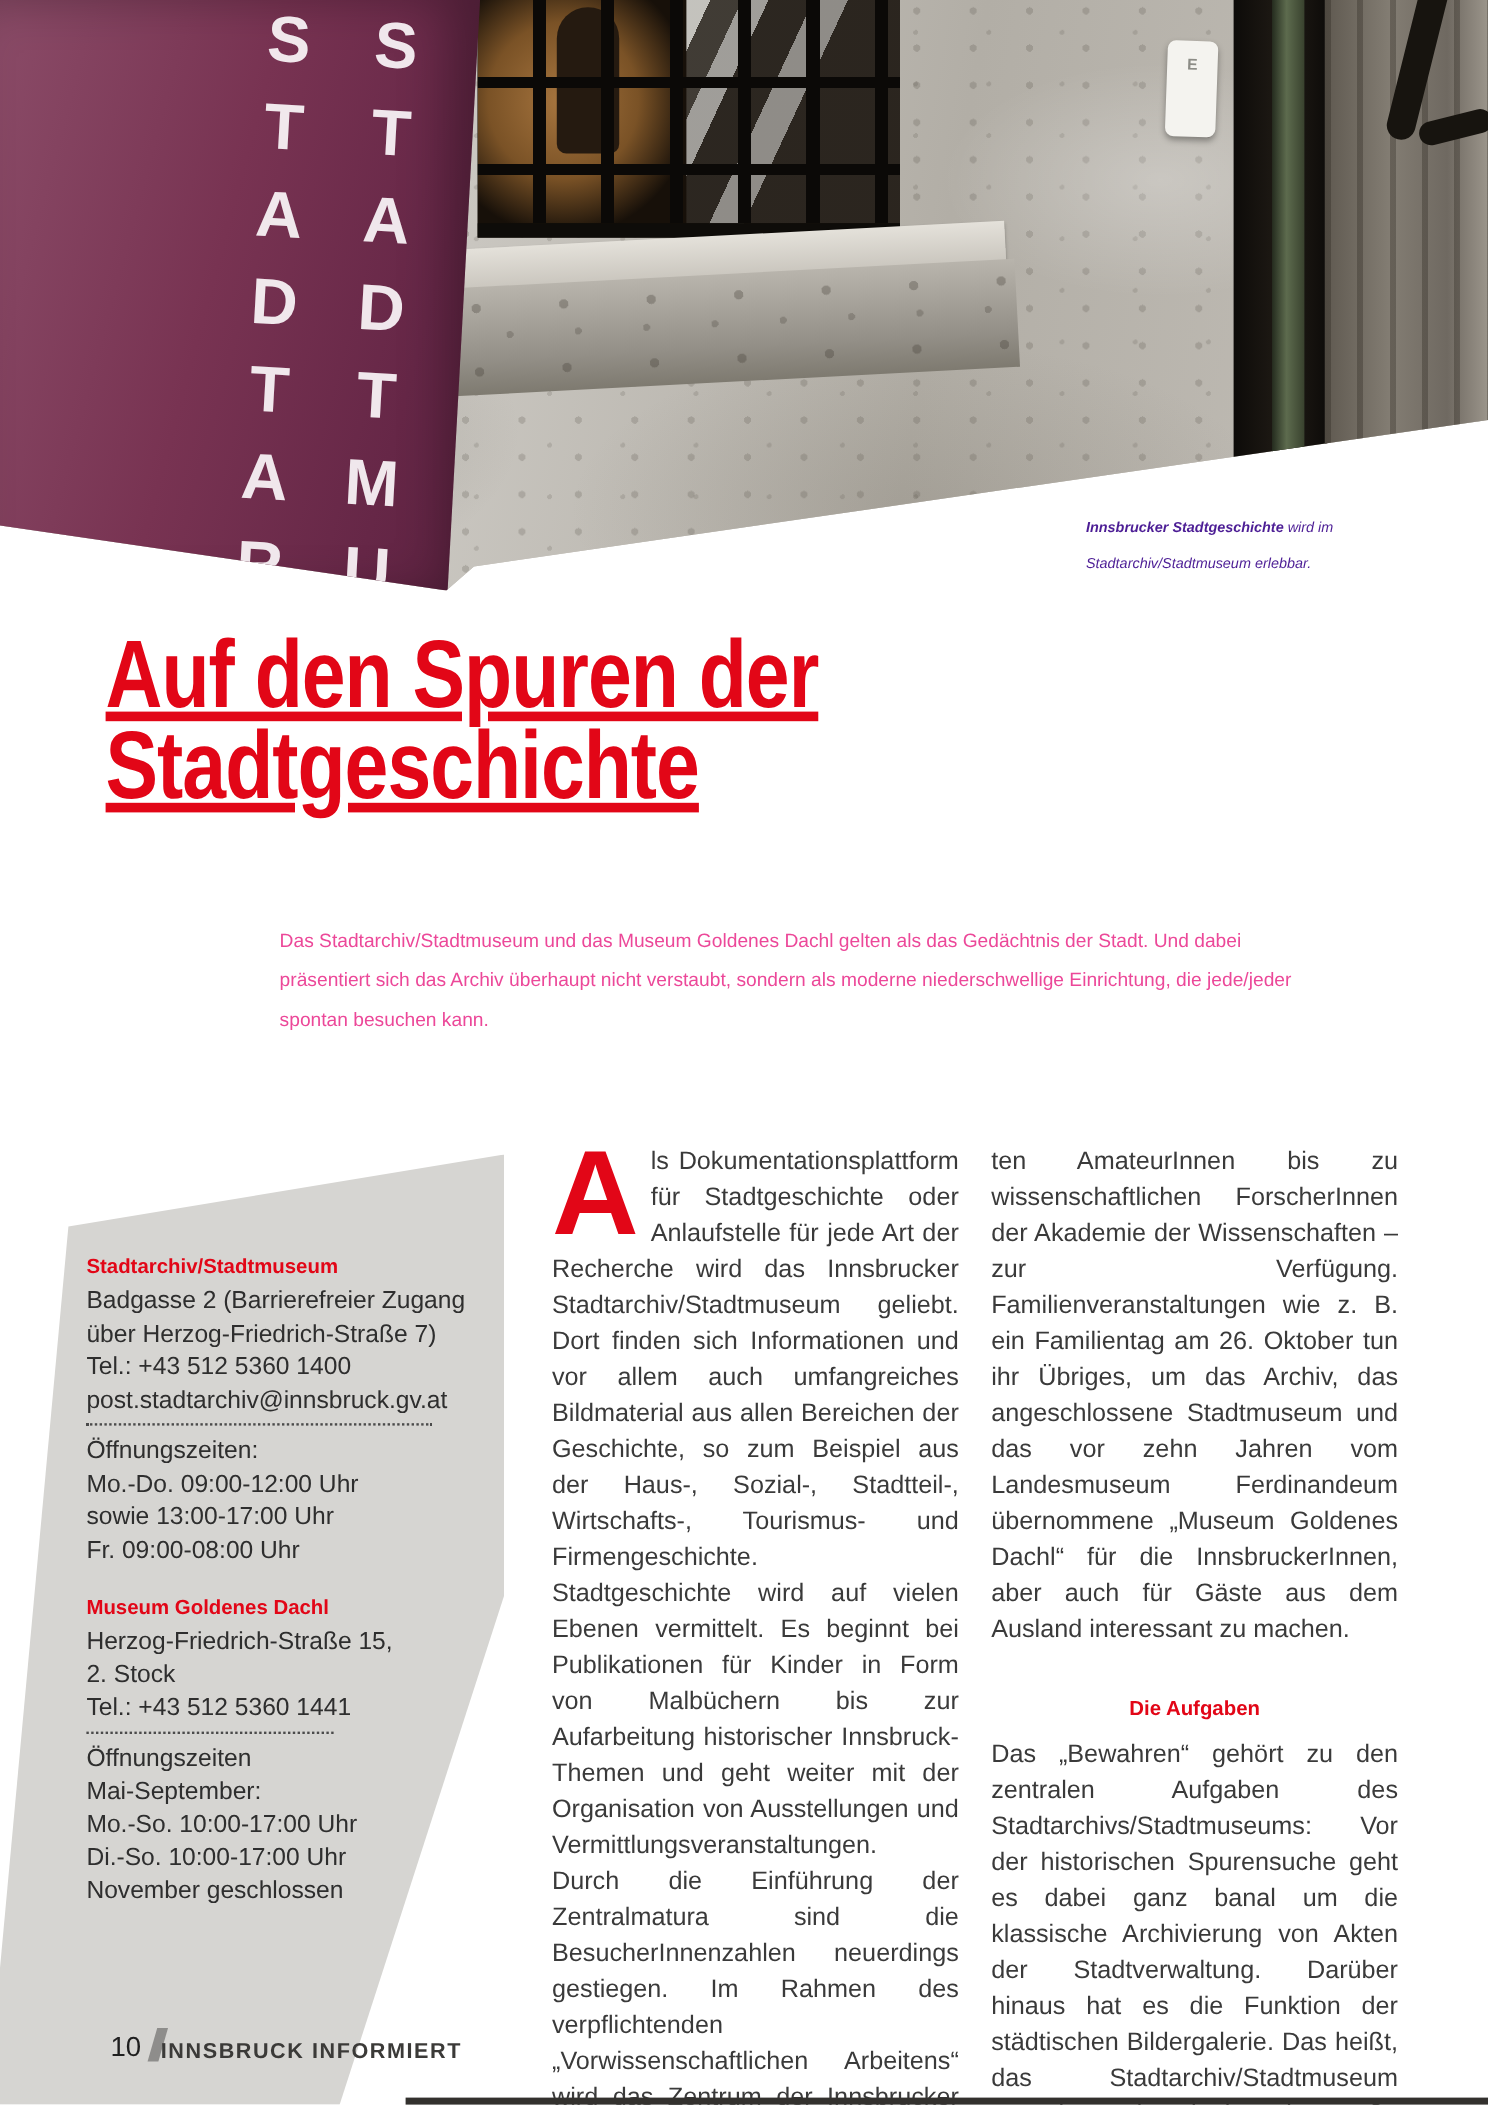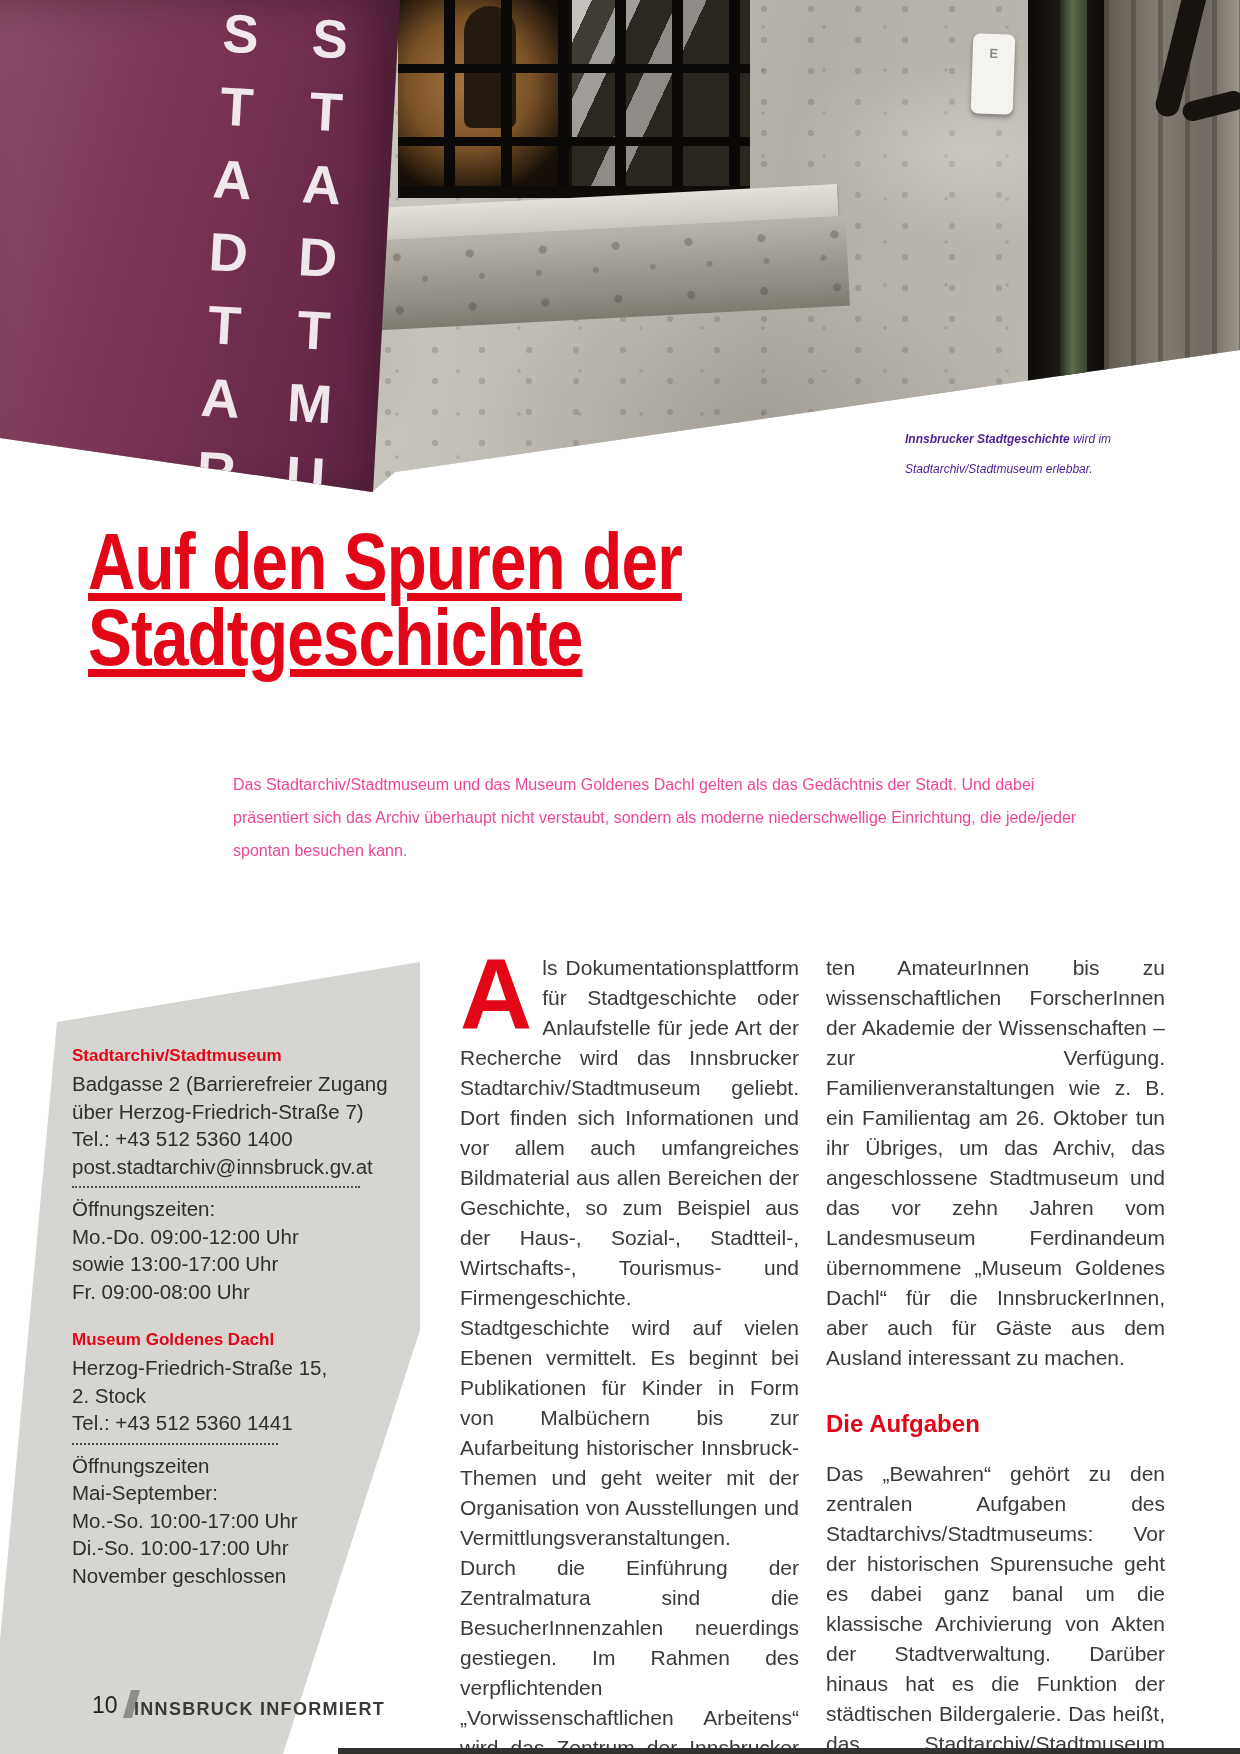--- a/index.html
+++ b/index.html
@@ -108,22 +108,22 @@
   .gap{height:21px;}
 
   
   .col{position:absolute;top:953px;width:339px;font-size:21px;line-height:30px;
     color:#3a3a3a;text-align:justify;hyphens:auto;-webkit-hyphens:auto;}
   .col1{left:460px;}
   .col2{left:826px;}
   .col p{margin:0;}
   .dropcap{float:left;color:#e20617;font-weight:bold;font-size:100px;
     line-height:78px;padding:2px 10px 0 0;}
-  .subhead{color:#e20617;font-weight:bold;font-size:24px;line-height:30px;
-    margin:36px 0 20px;text-align:left;}
+  .subhead{color:#e20617;font-weight:bold;font-size:17px;line-height:30px;
+    margin:36px 0 8px;text-align:center;}
 
   
   .pagenum{position:absolute;left:92px;top:1692px;font-size:23px;color:#1f1f1f;}
   .slash{position:absolute;left:127px;top:1690px;width:9px;height:28px;
     background:#8e8d8b;transform:skewX(-16deg);}
   .brand{position:absolute;left:134px;top:1699px;font-size:18px;font-weight:bold;
     letter-spacing:1.3px;color:#3b3a38;}
   .page-edge{position:absolute;left:338px;top:1748px;width:902px;height:6px;
     background:#33312e;}
 </style>

